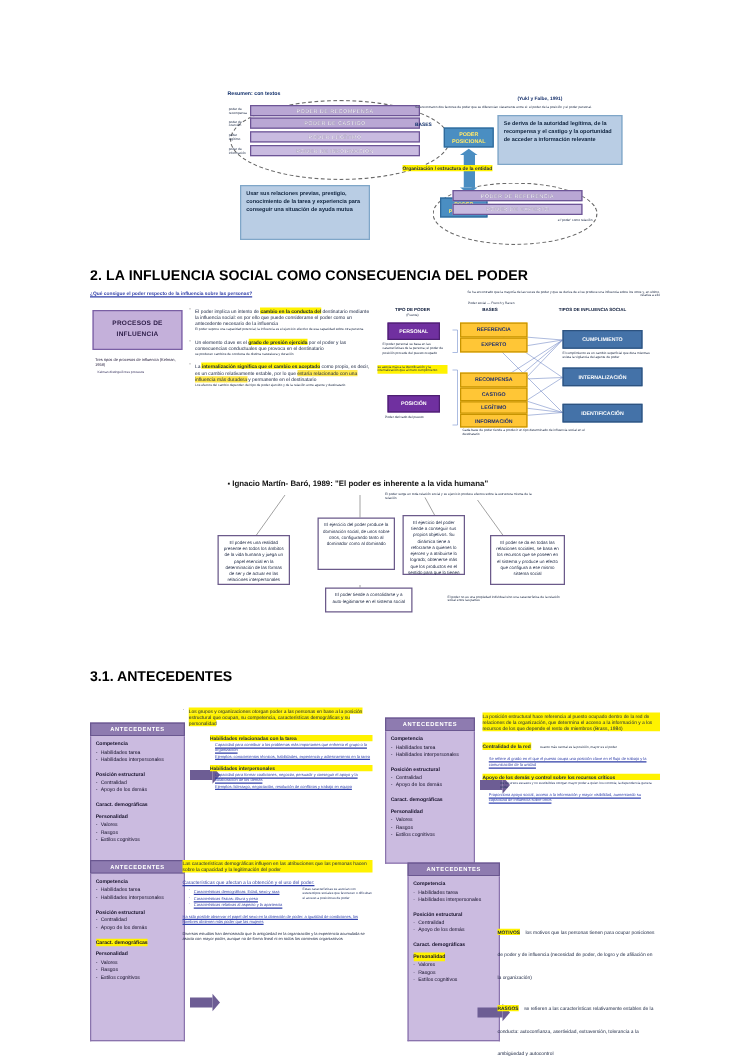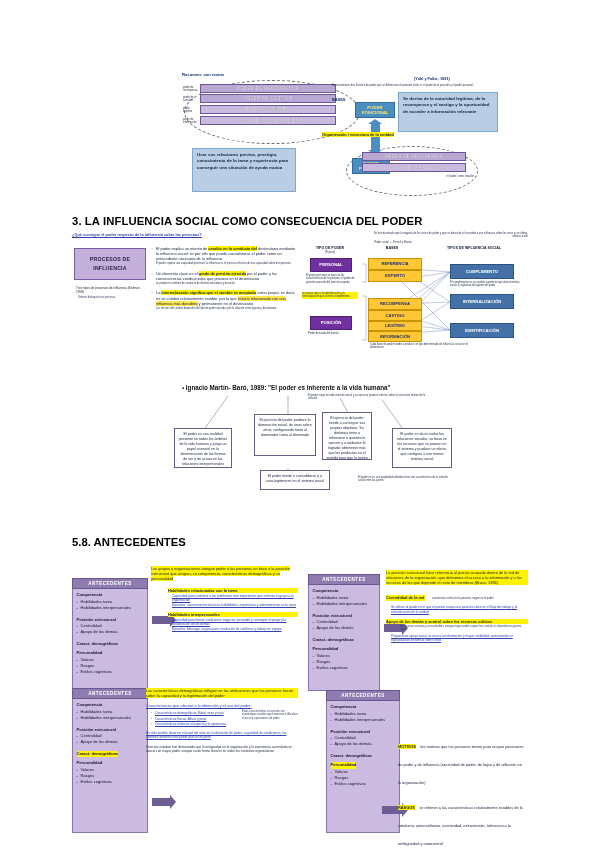--- a/index.html
+++ b/index.html
@@ -153,21 +153,21 @@
 
     <div class="txtbox" style="position:absolute;left:10px;top:76px;width:104px;height:44px;">Usar sus relaciones previas, prestigio, conocimiento de la tarea y experiencia para conseguir una situación de ayuda mutua</div>
 
     <div class="bluebox" style="position:absolute;left:170px;top:86px;width:38px;height:16px;">PODER PERSONAL</div>
 
     <div class="pbox" style="position:absolute;left:180px;top:80px;width:104px;height:9px;">PODER DE REFERENCIA</div>
     <div class="pbox lav" style="position:absolute;left:180px;top:91px;width:104px;height:9px;">PODER DE EXPERTO</div>
     <div class="micro" style="position:absolute;left:216px;top:103px;width:76px;text-align:right;">el 'poder' como relación</div>
   </div>
 
-  <div class="h-main" style="position:absolute;left:72px;top:215px;">3. LA INFLUENCIA SOCIAL COMO CONSECUENCIA DEL PODER</div>
+  <div class="h-main" style="position:absolute;left:72px;top:215px;">2. LA INFLUENCIA SOCIAL COMO CONSECUENCIA DEL PODER</div>
 
   <div class="slide s2">
     <div class="micro3 lnk" style="position:absolute;left:0;top:0;font-weight:bold;">¿Qué consigue el poder respecto de la influencia sobre las personas?</div>
     <div class="micro" style="position:absolute;left:300px;top:0;width:156px;text-align:right;">Se ha encontrado que la mayoría de las veces de poder y que se deriva de el se produce una influencia sobre los otros y, en ultimo, relativa a ello</div>
 
     <div class="lilacbox" style="position:absolute;left:2px;top:16px;width:72px;height:32px;">
       <span>PROCESOS DE</span>
       <span>INFLUENCIA</span>
     </div>
     <div class="micro2" style="position:absolute;left:4px;top:54px;width:66px;color:#2b2340;">Tres tipos de procesos de influencia (Kelman, 1958)</div>
@@ -262,21 +262,21 @@
     <div class="micro" style="position:absolute;left:136px;top:10px;width:120px;">El poder surge en toda relación social y su ejercicio produce efectos sobre la estructura misma de la relación</div>
 
     <div class="qbox" style="left:2px;top:44px;width:58px;height:40px;">El poder es una realidad presente en todos los ámbitos de la vida humana y juega un papel esencial en la determinación de las formas de ser y de actuar en las relaciones interpersonales</div>
     <div class="qbox" style="left:82px;top:30px;width:62px;height:42px;">El ejercicio del poder produce la dominación social, de unos sobre otros, configurando tanto al dominador como al dominado</div>
     <div class="qbox" style="left:88px;top:86px;width:70px;height:20px;">El poder tiende a consolidarse y a auto-legitimarse en el sistema social</div>
     <div class="qbox" style="left:150px;top:28px;width:50px;height:48px;">El ejercicio del poder tiende a conseguir sus propios objetivos. Su dinámica tiene a reforzarse a quienes lo ejercen y a atribuirse lo logrado; obtenerse más que los productos en el sentido para que lo tienen</div>
     <div class="qbox" style="left:220px;top:44px;width:60px;height:40px;">El poder se da en todas las relaciones sociales, se basa en los recursos que se poseen en el sistema y produce un efecto que configura a ese mismo sistema social</div>
     <div class="micro" style="position:absolute;left:186px;top:92px;width:94px;">El poder no es una propiedad individual sino una característica de la relación social entre las partes</div>
   </div>
 
-  <div class="h-sub" style="position:absolute;left:72px;top:536px;">5.8. ANTECEDENTES</div>
+  <div class="h-sub" style="position:absolute;left:72px;top:536px;">3.1. ANTECEDENTES</div>
 
   <div class="ant" style="left:72px;top:566px;width:226px;height:118px;">
     <div style="position:absolute;left:0;top:12px;width:76px;">
       <div class="ant-hdr">ANTECEDENTES</div>
       <div class="ant-body" style="height:104px;">
         <b>Competencia</b>
         <ul>
           <li>Habilidades tarea</li>
           <li>Habilidades interpersonales</li>
         </ul>

